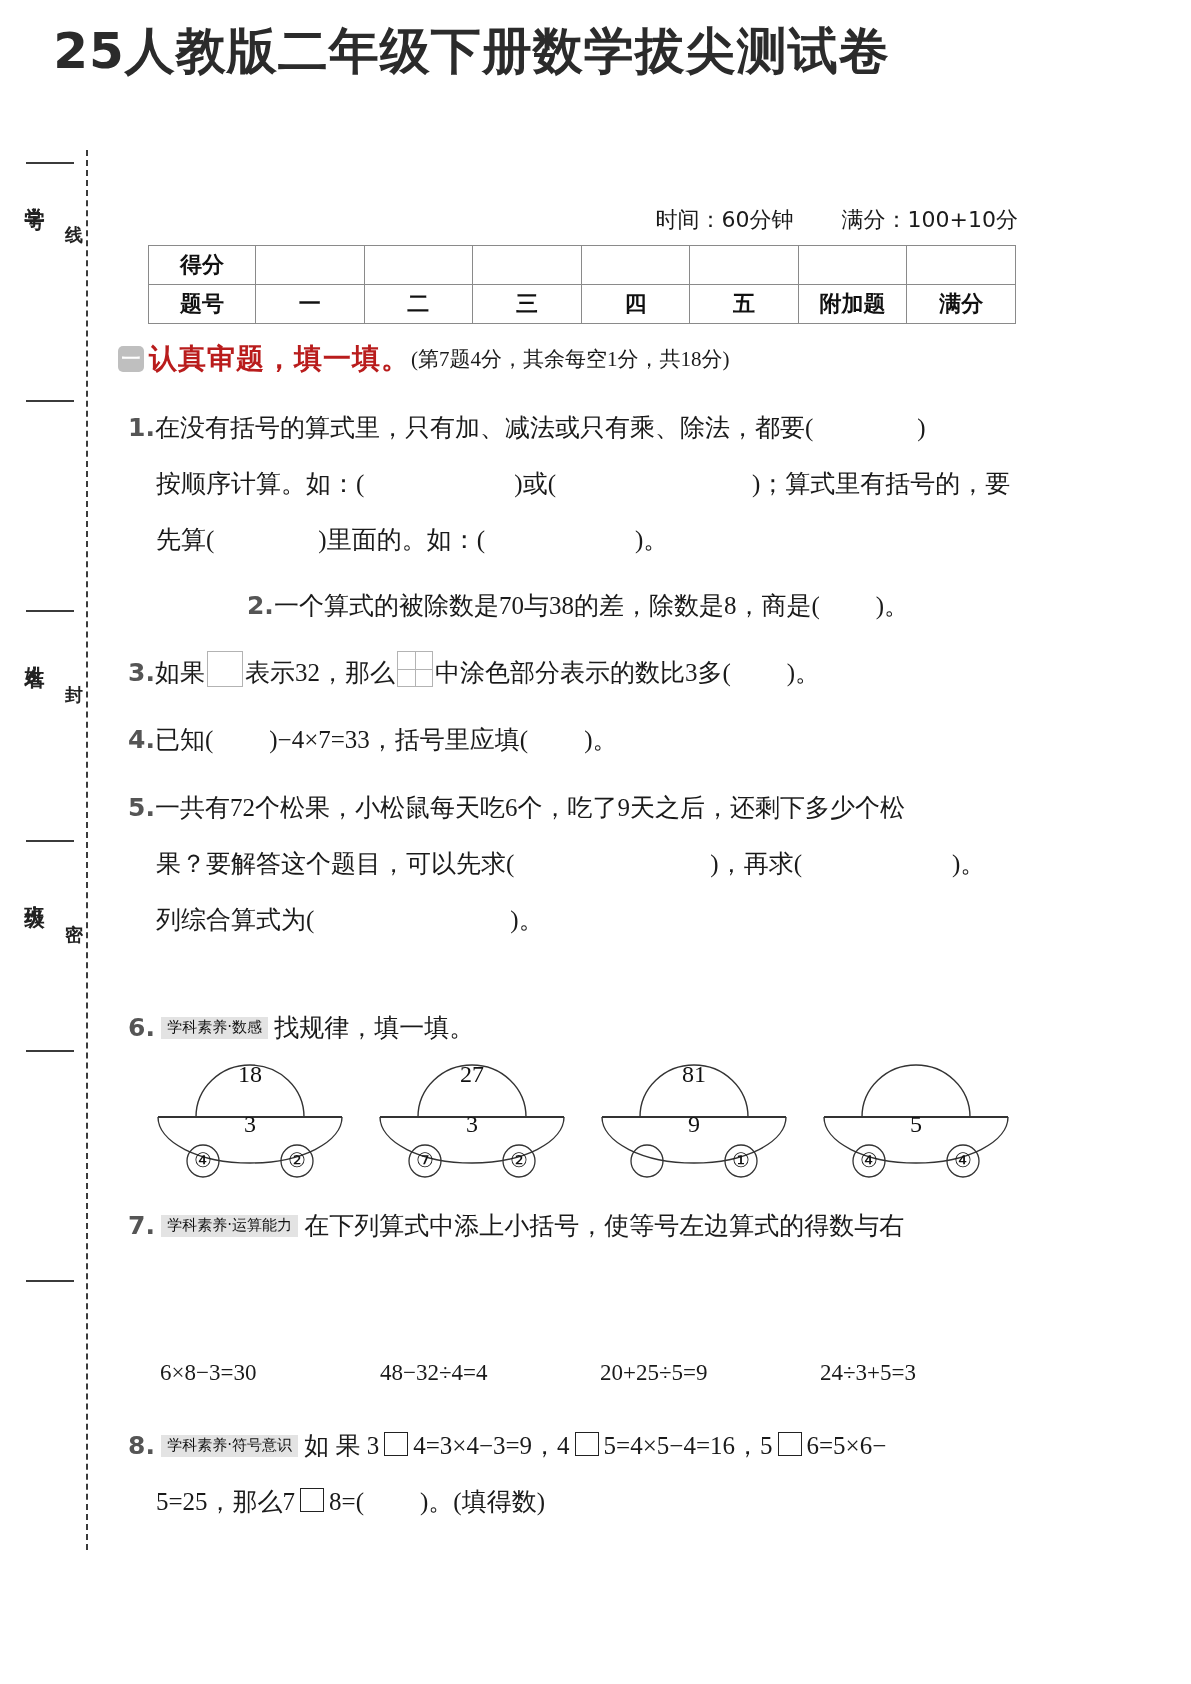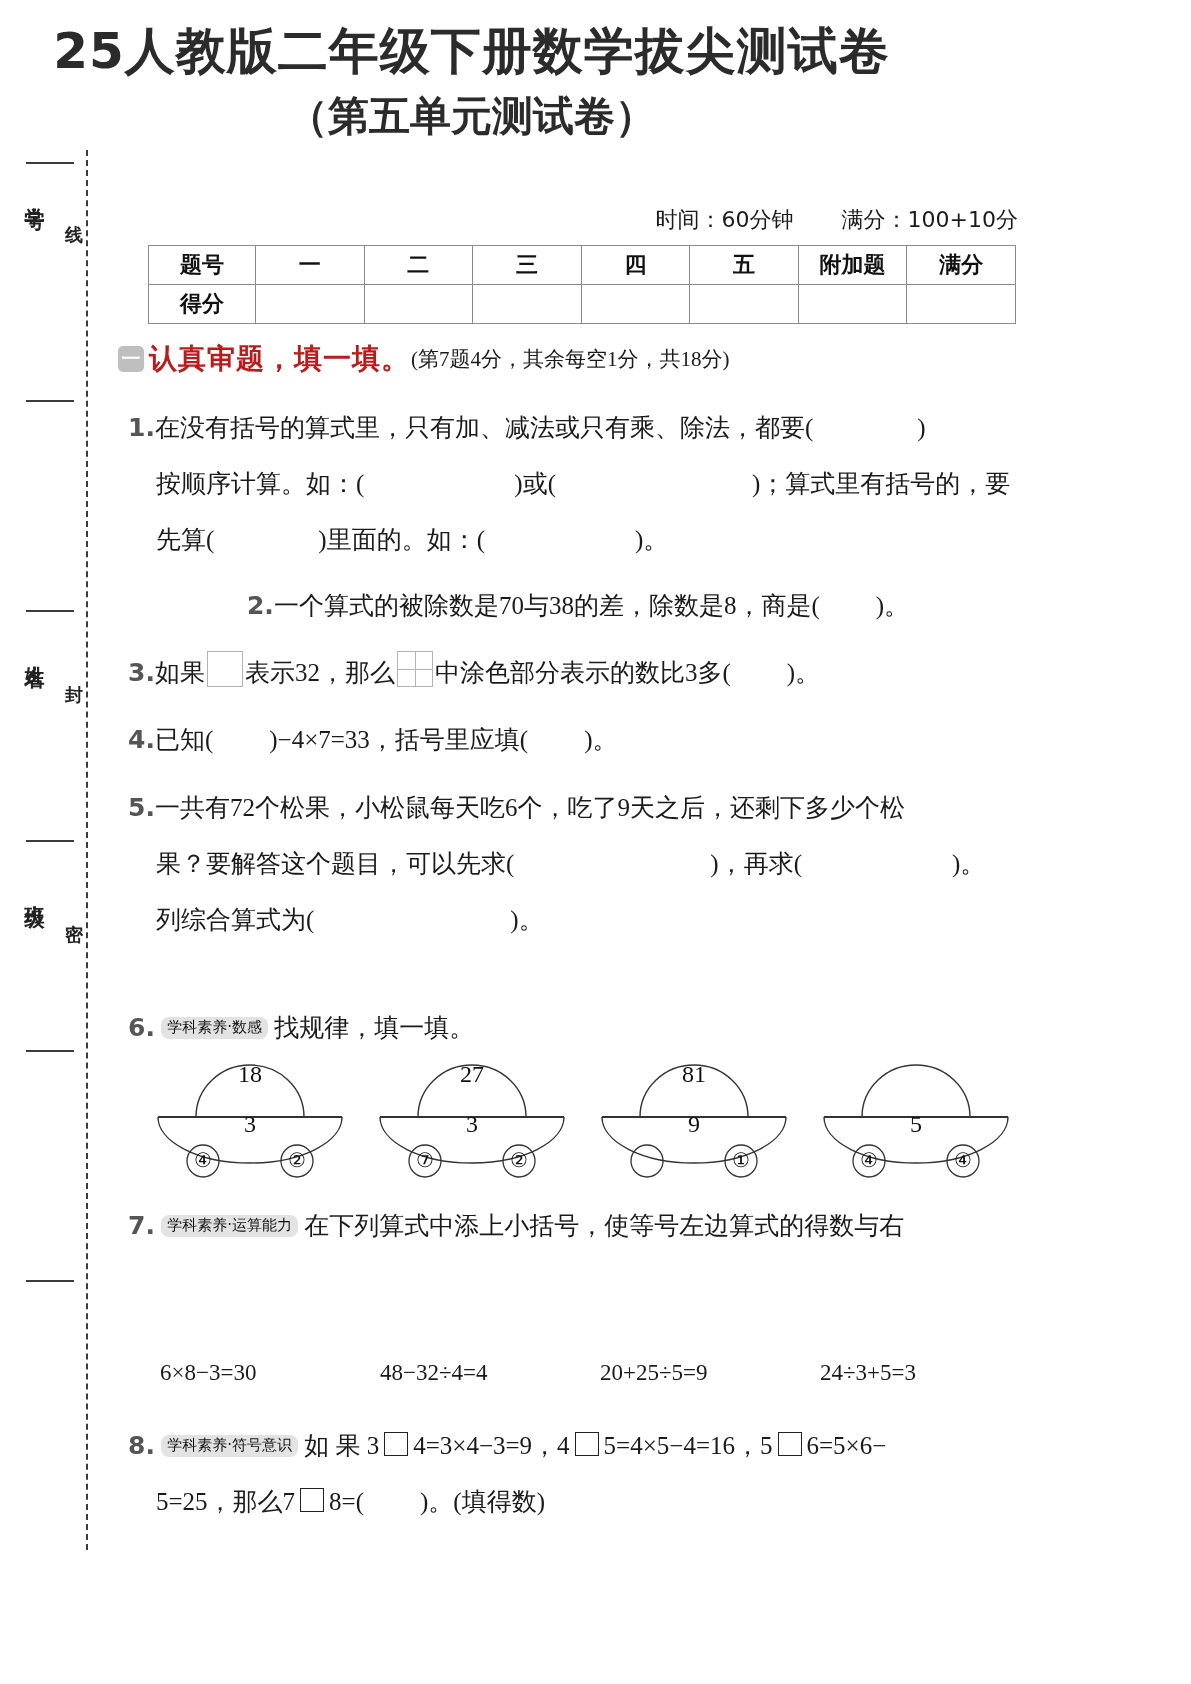--- a/index.html
+++ b/index.html
@@ -158,21 +158,21 @@
   .blank-lg { display: inline-block; min-width: 150px; }
   .blank-xl { display: inline-block; min-width: 196px; }
 
   .badge {
     display: inline-block;
     background: #e3e3e3;
     color: #111;
     font-family: "DejaVu Sans", "Liberation Sans", sans-serif;
     font-size: 15px;
     padding: 2px 6px 3px 6px;
-    border-radius: 8px;
+    border-radius: 0;
     vertical-align: 4px;
     letter-spacing: 0px;
     line-height: 1.15;
   }
 
   .sq-plain {
     display: inline-block;
     width: 34px; height: 34px;
     border: 1px solid #b3b3b3;
     vertical-align: -6px;
@@ -231,21 +231,20 @@
   }
   .eq-row .eq { width: 220px; }
 </style>
 </head>
 <body>
 
 <div id="page">
 
   <div class="title-block">
     <div class="main-title">25人教版二年级下册数学拔尖测试卷</div>
-    <div class="sub-title">（第五单元测试卷）</div>
   </div>
 
   <div class="margin-strip">
     <div class="dash-v"></div>
 
     <div class="seg-line" style="top:12px;"></div>
     <div class="seg-line" style="top:250px;"></div>
     <div class="seg-line" style="top:460px;"></div>
     <div class="seg-line" style="top:690px;"></div>
     <div class="seg-line" style="top:900px;"></div>
@@ -261,38 +260,38 @@
   </div>
 
   <div class="meta-line">
     <span>时间：60分钟</span>
     <span>满分：100+10分</span>
   </div>
 
   <table class="score-table">
     <tbody>
         <tr>
+      <td class="label">得分</td>
+      <td></td>
+      <td></td>
+      <td></td>
+      <td></td>
+      <td></td>
+      <td></td>
+      <td></td>
+    </tr>
+    <tr>
       <td class="label">题号</td>
       <td>一</td>
       <td>二</td>
       <td>三</td>
       <td>四</td>
       <td>五</td>
       <td>附加题</td>
       <td>满分</td>
-    </tr>
-    <tr>
-      <td class="label">得分</td>
-      <td></td>
-      <td></td>
-      <td></td>
-      <td></td>
-      <td></td>
-      <td></td>
-      <td></td>
     </tr>
   </tbody>
     </table>
 
   <div class="section" style="top:340px;">
     <div class="sec-head">
       <span class="sec-num-box">一</span>
       <span class="sec-title">认真审题，填一填。</span>
       <span class="sec-points">(第7题4分，其余每空1分，共18分)</span>
     </div>

